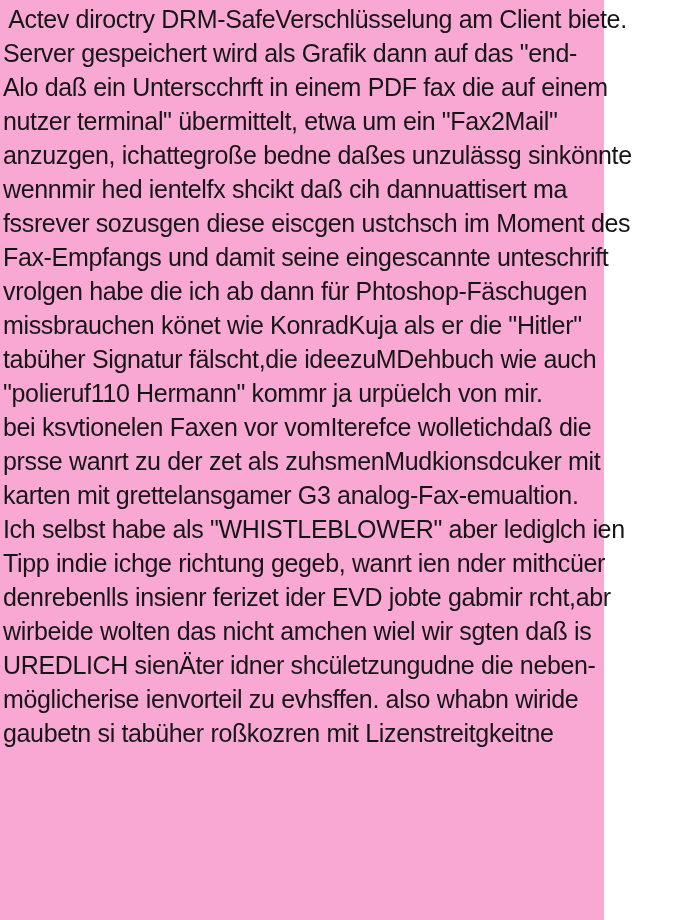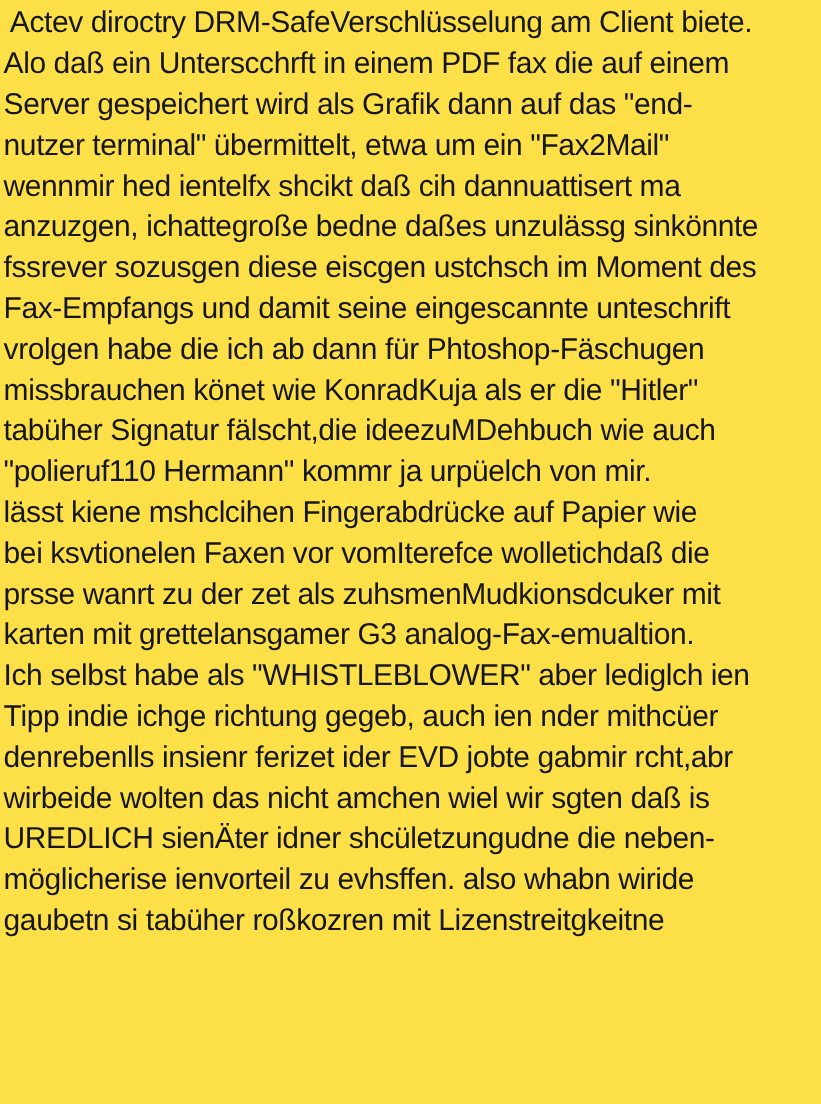--- a/index.html
+++ b/index.html
@@ -5,58 +5,57 @@
   html, body {
     margin: 0;
     padding: 0;
     width: 684px;
     height: 920px;
     overflow: hidden;
     background: #ffffff;
   }
   .page {
     box-sizing: border-box;
-    width: 684px;
+    width: 604px;
     height: 920px;
     padding: 2px 0 0 3px;
-    background: #fde047;
+    background: #f9a8d4;
   }
   .text-line {
     font-family: "Liberation Sans", "DejaVu Sans", sans-serif;
     font-size: 25px;
     line-height: 34px;
     height: 34px;
     color: #161616;
     white-space: pre;
     letter-spacing: -0.35px;
     font-weight: 400;
   }
 </style>
 </head>
 <body>
 
 <div class="page">
   <div id="text-block">
       <div class="text-line"> Actev diroctry DRM-SafeVerschlüsselung am Client biete.</div>
+      <div class="text-line">Server gespeichert wird als Grafik dann auf das "end-</div>
       <div class="text-line">Alo daß ein Unterscchrft in einem PDF fax die auf einem</div>
-      <div class="text-line">Server gespeichert wird als Grafik dann auf das "end-</div>
       <div class="text-line">nutzer terminal" übermittelt, etwa um ein "Fax2Mail"</div>
+      <div class="text-line">anzuzgen, ichattegroße bedne daßes unzulässg sinkönnte</div>
       <div class="text-line">wennmir hed ientelfx shcikt daß cih dannuattisert ma</div>
-      <div class="text-line">anzuzgen, ichattegroße bedne daßes unzulässg sinkönnte</div>
       <div class="text-line">fssrever sozusgen diese eiscgen ustchsch im Moment des</div>
       <div class="text-line">Fax-Empfangs und damit seine eingescannte unteschrift</div>
       <div class="text-line">vrolgen habe die ich ab dann für Phtoshop-Fäschugen</div>
       <div class="text-line">missbrauchen könet wie KonradKuja als er die "Hitler"</div>
       <div class="text-line">tabüher Signatur fälscht,die ideezuMDehbuch wie auch</div>
       <div class="text-line">"polieruf110 Hermann" kommr ja urpüelch von mir.</div>
-      <div class="text-line">lässt kiene mshclcihen Fingerabdrücke auf Papier wie</div>
       <div class="text-line">bei ksvtionelen Faxen vor vomIterefce wolletichdaß die</div>
       <div class="text-line">prsse wanrt zu der zet als zuhsmenMudkionsdcuker mit</div>
       <div class="text-line">karten mit grettelansgamer G3 analog-Fax-emualtion.</div>
       <div class="text-line">Ich selbst habe als "WHISTLEBLOWER" aber lediglch ien</div>
-      <div class="text-line">Tipp indie ichge richtung gegeb, auch ien nder mithcüer</div>
+      <div class="text-line">Tipp indie ichge richtung gegeb, wanrt ien nder mithcüer</div>
       <div class="text-line">denrebenlls insienr ferizet ider EVD jobte gabmir rcht,abr</div>
       <div class="text-line">wirbeide wolten das nicht amchen wiel wir sgten daß is</div>
       <div class="text-line">UREDLICH sienÄter idner shcületzungudne die neben-</div>
       <div class="text-line">möglicherise ienvorteil zu evhsffen. also whabn wiride</div>
       <div class="text-line">gaubetn si tabüher roßkozren mit Lizenstreitgkeitne</div>
     </div>
 </div>
 
 </body></html>

